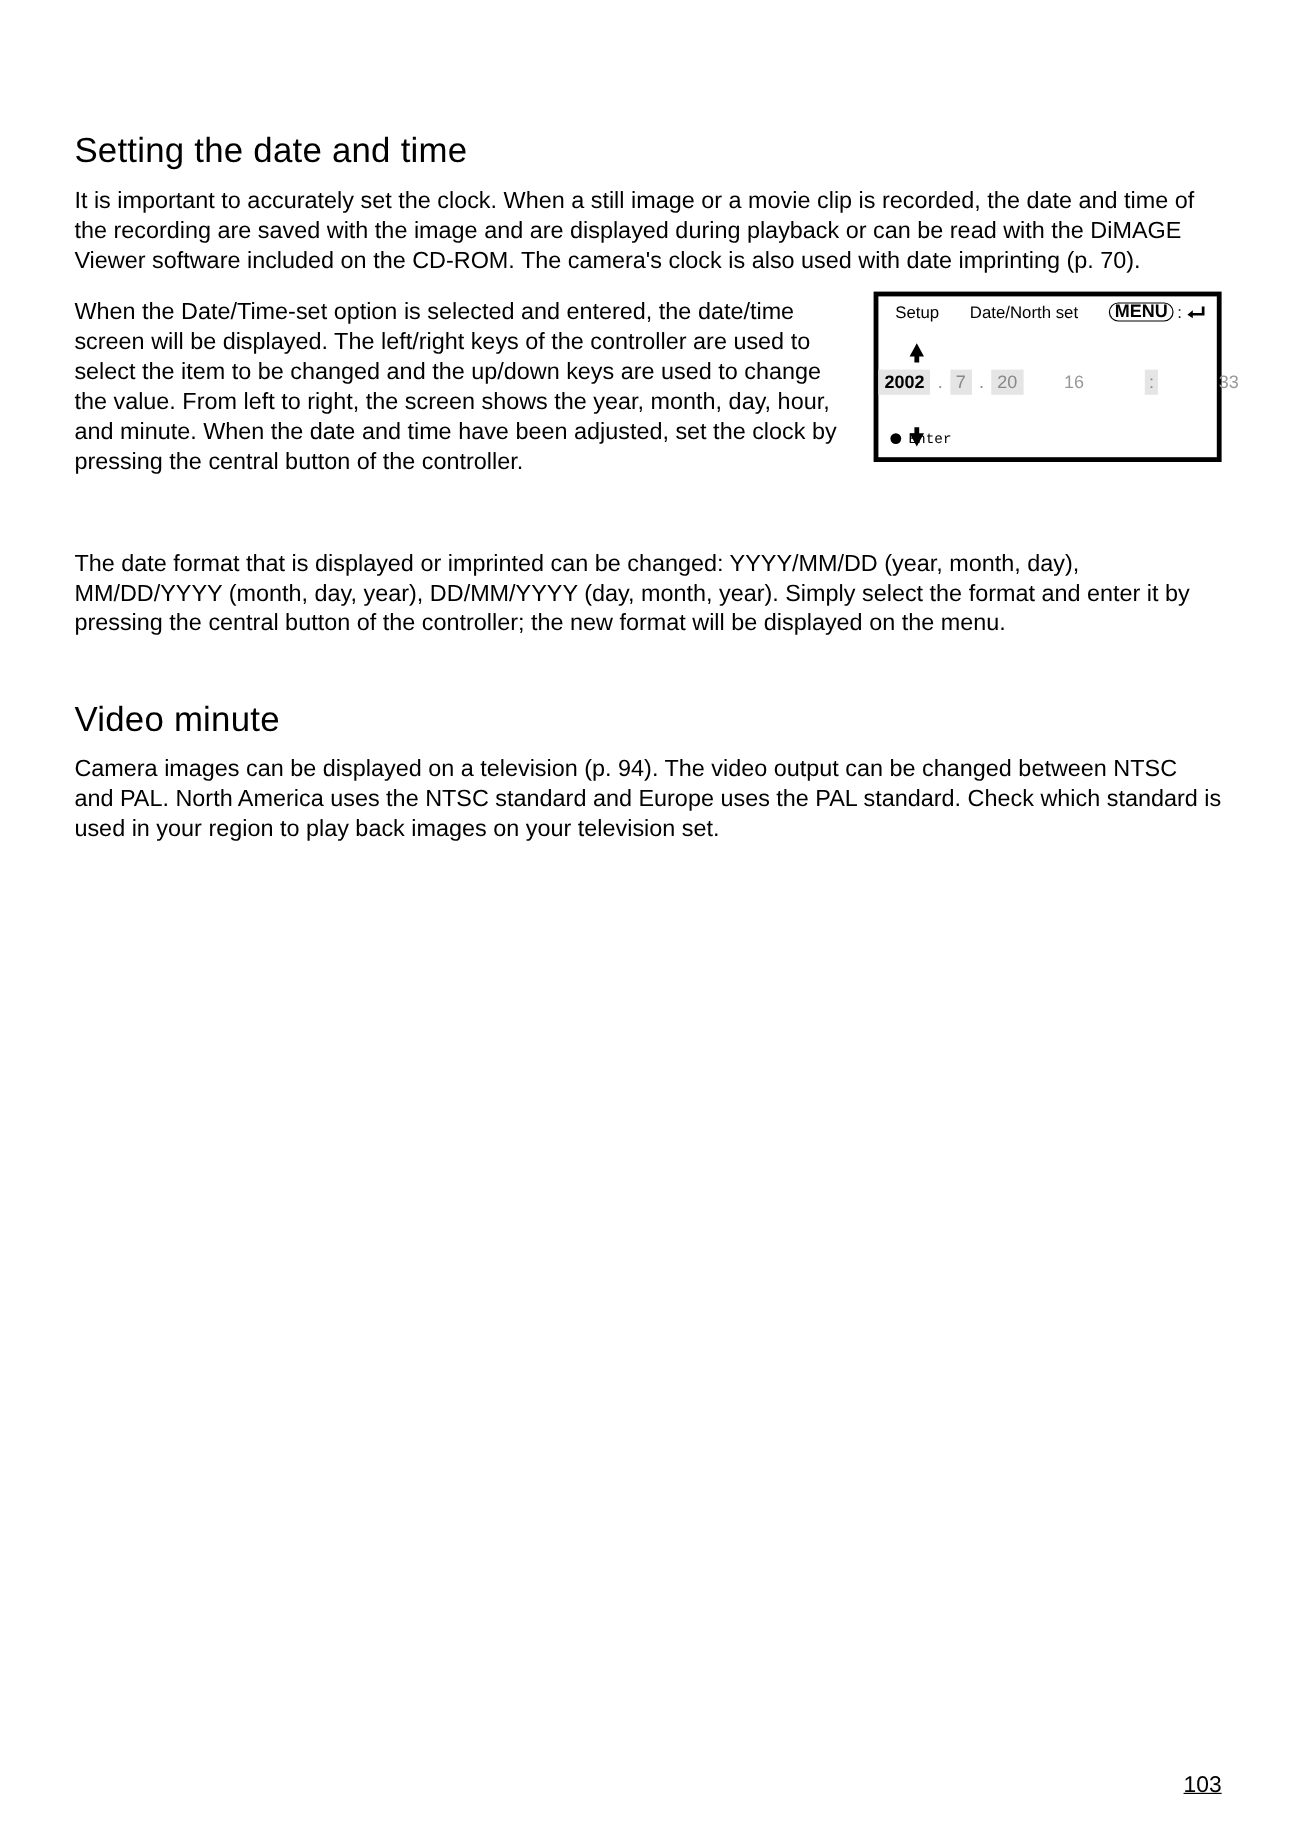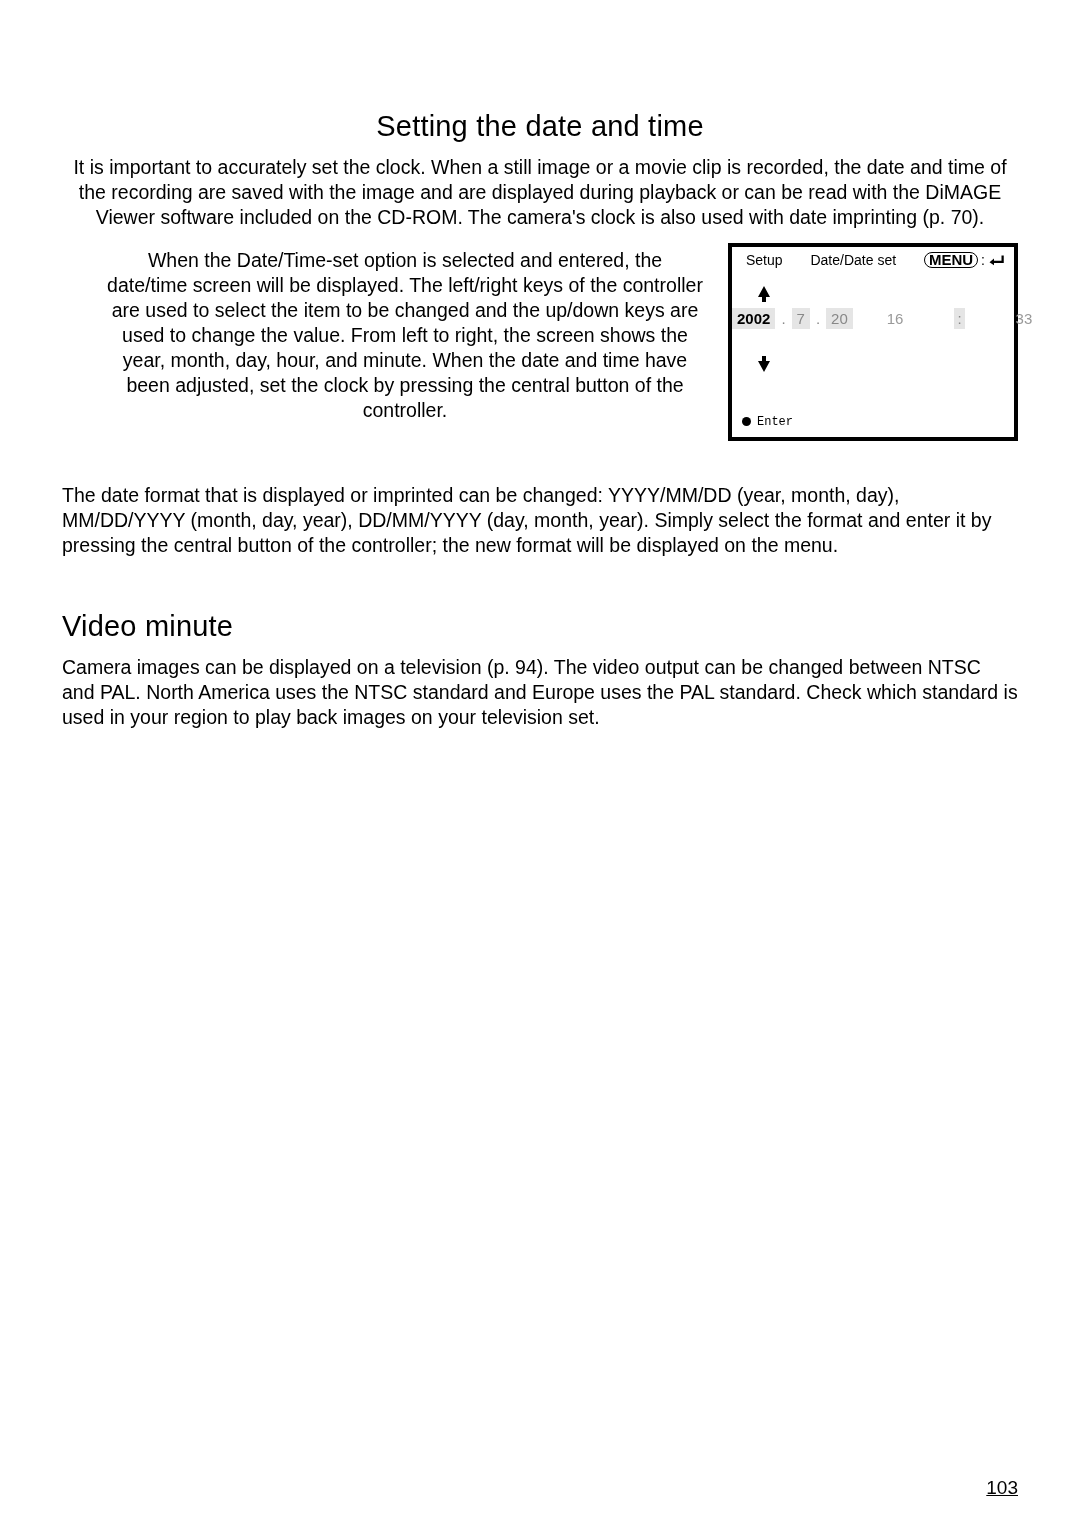--- a/index.html
+++ b/index.html
@@ -22,37 +22,35 @@
       margin-bottom: 12px;
       letter-spacing: 0.2px;
     }
     p {
       font-size: 19.5px;
       line-height: 1.28;
       margin-bottom: 18px;
     }
     .section1-wrap {
       margin-bottom: 42px;
-      text-align: center;
     }
     .section2-wrap {
       margin-bottom: 52px;
     }
     .row {
       display: flex;
       align-items: flex-start;
       gap: 24px;
-      margin-left: 44px;
     }
     .left-text {
       flex: 1;
     }
     .screen-box {
       width: 290px;
-      height: 198px;
+      height: 142px;
       border: 4px solid #000;
       position: relative;
       font-size: 14px;
       background: #fff;
       margin-top: -5px;
     }
     .screen-header {
       display: flex;
       justify-content: space-between;
       padding: 5px 8px 0 14px;
@@ -158,21 +156,21 @@
   <p>It is important to accurately set the clock. When a still image or a movie clip is recorded, the date and time of the recording are saved with the image and are displayed during playback or can be read with the DiMAGE Viewer software included on the CD-ROM. The camera's clock is also used with date imprinting (p. 70).</p>
 
   <div class="row">
     <div class="left-text">
       <p>When the Date/Time-set option is selected and entered, the date/time screen will be displayed. The left/right keys of the controller are used to select the item to be changed and the up/down keys are used to change the value. From left to right, the screen shows the year, month, day, hour, and minute. When the date and time have been adjusted, set the clock by pressing the central button of the controller.</p>
     </div>
 
     <div class="screen-box">
       <div class="screen-header">
         <span>Setup</span>
-        <span>Date/Date set</span>
+        <span>Date/North set</span>
         <span class="menu-badge">
           <span class="menu-pill">MENU</span>
           <span>:</span>
           <svg class="back-arrow-svg" viewBox="0 0 24 18">
             <path d="M 2 12 L 8 7 L 8 10 L 18 10 L 18 3 L 21 3 L 21 13 L 8 13 L 8 16 Z" fill="#000"></path>
           </svg>
         </span>
       </div>
 
       <div class="arrow-up">

